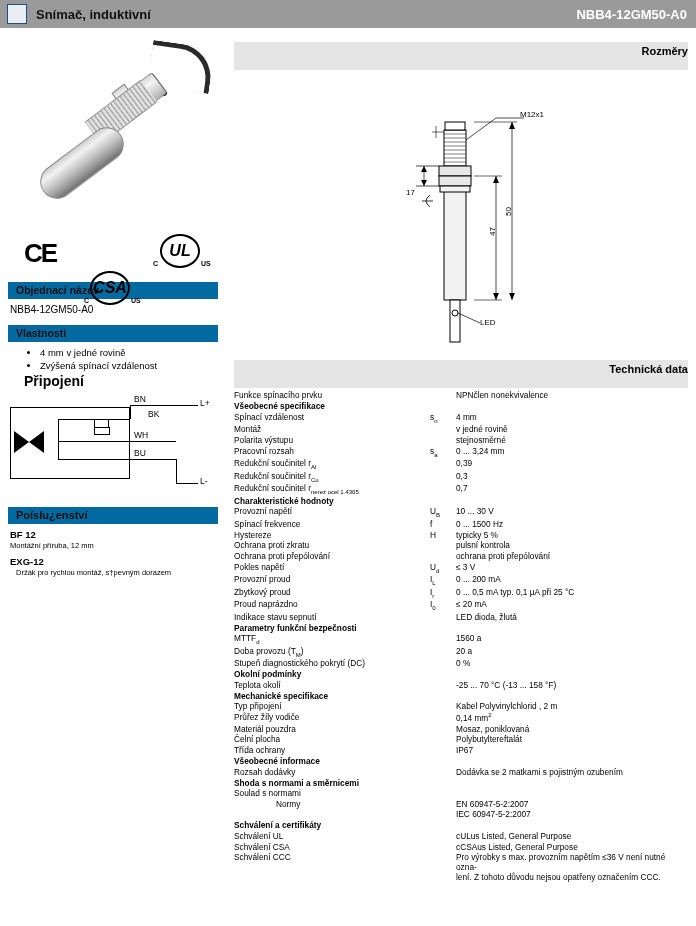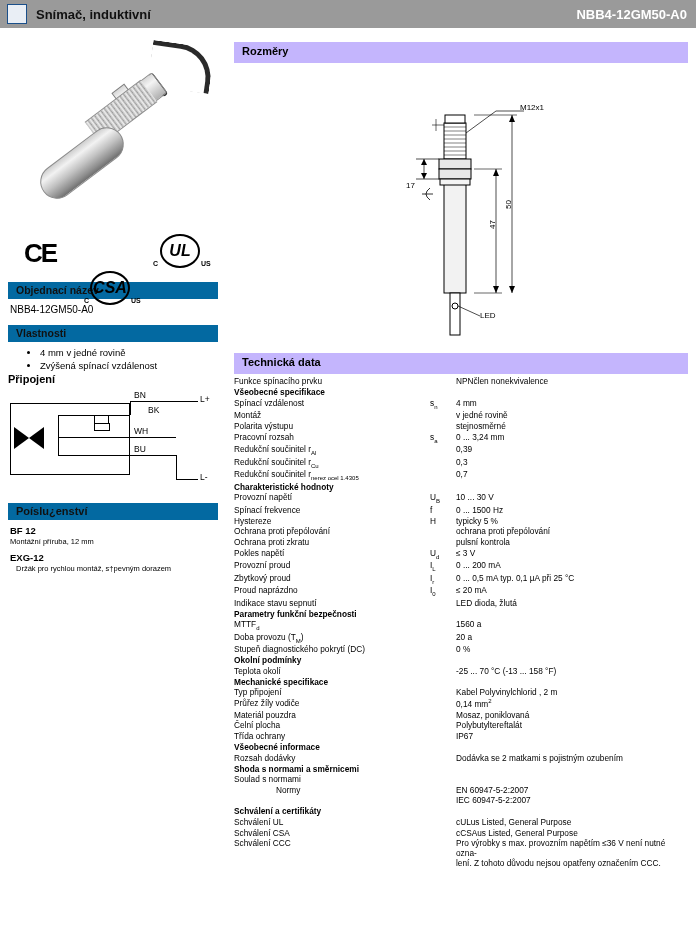--- a/index.html
+++ b/index.html
@@ -85,40 +85,40 @@
     display:flex; align-items:center; justify-content:center;
     font-weight:bold; font-style:italic; font-size:16px;
   }
   .mark-sub { position:absolute; font-size:7px; font-weight:bold; }
 
   .secbar {
     background:#0369a1; height:17px; line-height:17px;
     font-weight:bold; font-size:10.5px; padding-left:8px; margin:0 8px 0 8px;
     color:#111;
   }
-  .sec-sub { font-weight:bold; font-size:11px; padding-left:8px; margin-top:0; }
+  .sec-sub { font-weight:bold; font-size:14px; padding-left:24px; margin-top:0; }
   .plainline { padding-left:10px; font-size:9.5px; margin-top:5px; }
   ul.bullets { margin:5px 0 0 0; }
   ul.bullets li { font-size:9.5px; margin-bottom:2px; }
 
   
   .wiring { position:relative; margin:6px 8px 0 8px; width:210px; height:104px; }
   .wbox { position:absolute; left:2px; top:12px; width:120px; height:72px; border:1px solid #000; }
   .wtri { position:absolute; left:6px; top:36px; width:0;height:0;
           border-top:11px solid transparent;border-bottom:11px solid transparent;border-left:15px solid #000; }
   .wtri2{ position:absolute; left:21px; top:36px; width:0;height:0;
           border-top:11px solid transparent;border-bottom:11px solid transparent;border-right:15px solid #000; }
   .wline { position:absolute; background:#000; }
   .wlbl { position:absolute; font-size:8.5px; }
 
   
   .rightcol { position:absolute; left:226px; top:28px; width:470px; height:898px; background:#fff; }
   .rbar {
-    background:#c4b5fd; margin:18px 8px 0 8px; height:21px; line-height:19px;
-    font-weight:bold; font-size:11px; padding-left:8px;
+    background:#e5e5e5; margin:18px 8px 0 8px; height:28px; line-height:19px;
+    font-weight:bold; font-size:11px; padding-left:8px;text-align:right;
   }
   .dimbox { position:relative; margin:0 8px; height:290px; }
 
   
   .tdbox { margin:2px 8px 0 8px; }
   table.td { width:100%; border-collapse:collapse; font-size:8.3px; }
   table.td td { padding:0.4px 0; vertical-align:top; }
   td.grp { font-weight:bold; padding-top:1.5px; }
   td.lbl { padding-left:14px; width:196px; }
   td.sym { width:26px; }
@@ -334,28 +334,28 @@
             <td class="lbl">Spínací frekvence</td>
             <td class="sym">f</td>
             <td class="val">0 ... 1500 Hz</td>
           </tr>
           <tr>
             <td class="lbl">Hystereze</td>
             <td class="sym">H</td>
             <td class="val">typicky 5  %</td>
           </tr>
           <tr>
+            <td class="lbl">Ochrana proti zkratu</td>
+            <td class="sym"></td>
+            <td class="val">pulsní kontrola</td>
+          </tr>
+          <tr>
             <td class="lbl">Ochrana proti přepólování</td>
             <td class="sym"></td>
             <td class="val">ochrana proti přepólování</td>
-          </tr>
-          <tr>
-            <td class="lbl">Ochrana proti zkratu</td>
-            <td class="sym"></td>
-            <td class="val">pulsní kontrola</td>
           </tr>
           <tr>
             <td class="lbl">Pokles napětí</td>
             <td class="sym">U<span class="sub">d</span></td>
             <td class="val">≤ 3 V</td>
           </tr>
           <tr>
             <td class="lbl">Provozní proud</td>
             <td class="sym">I<span class="sub">L</span></td>
             <td class="val">0 ... 200 mA</td>

